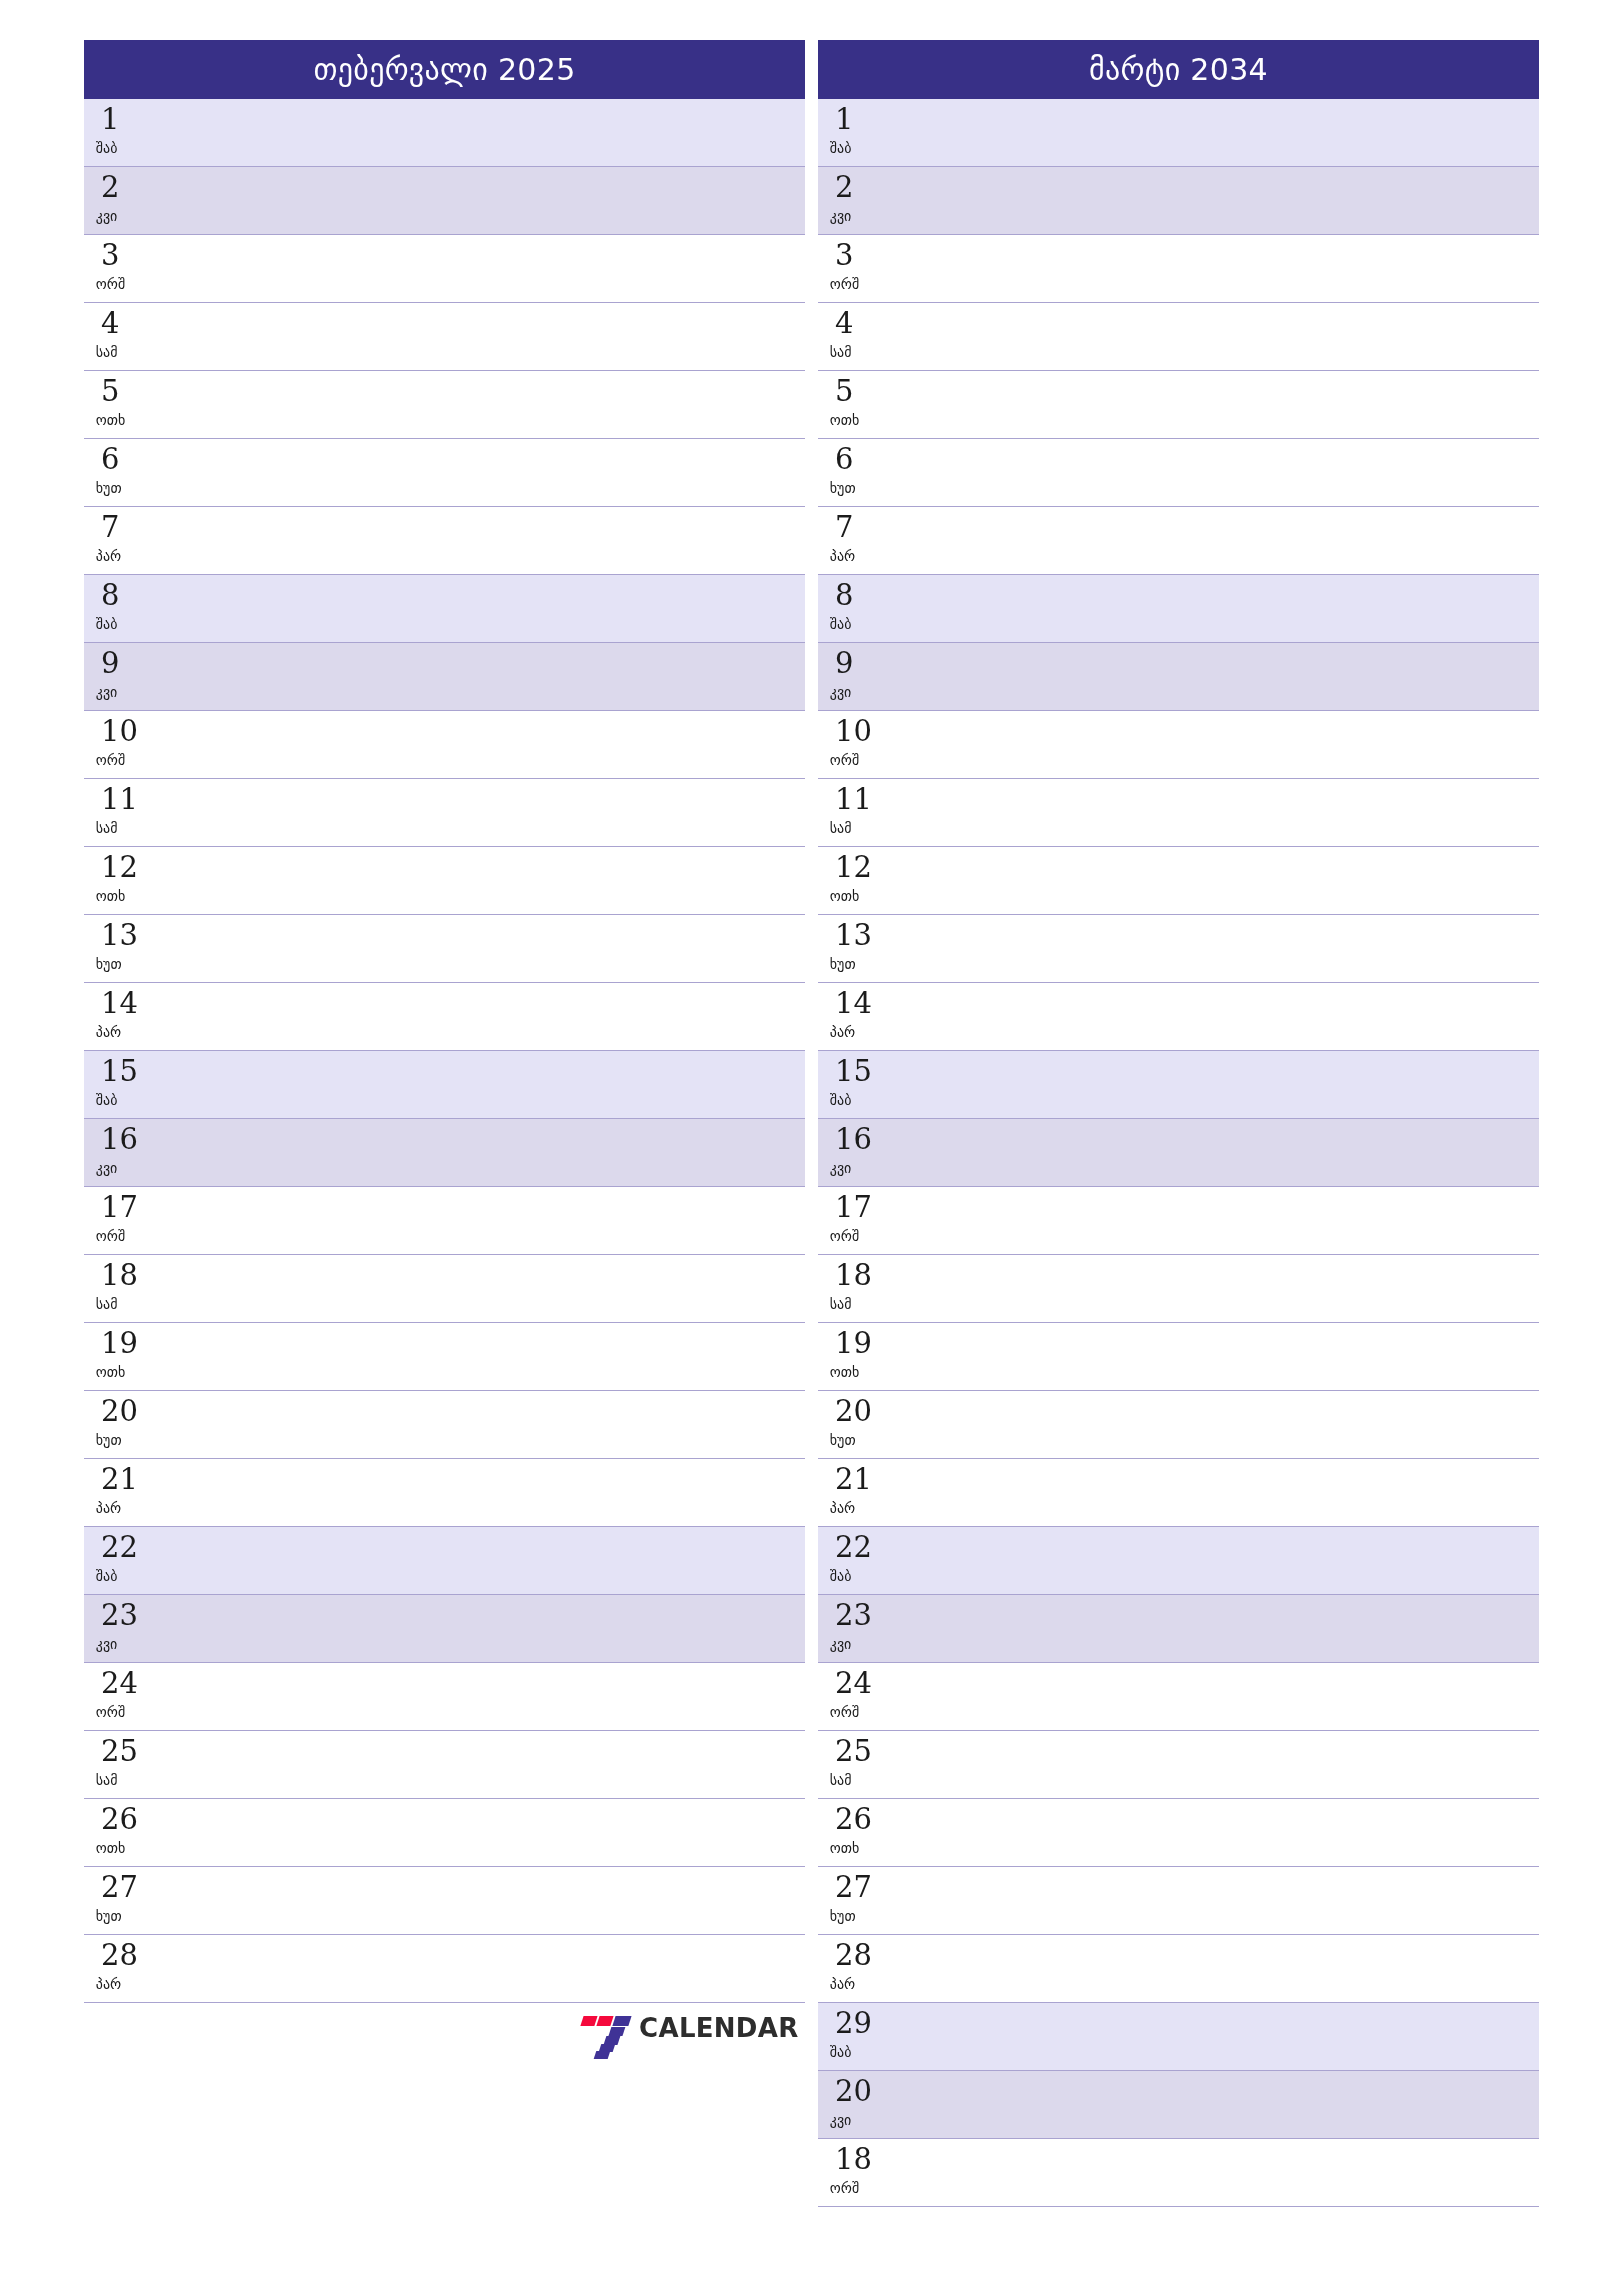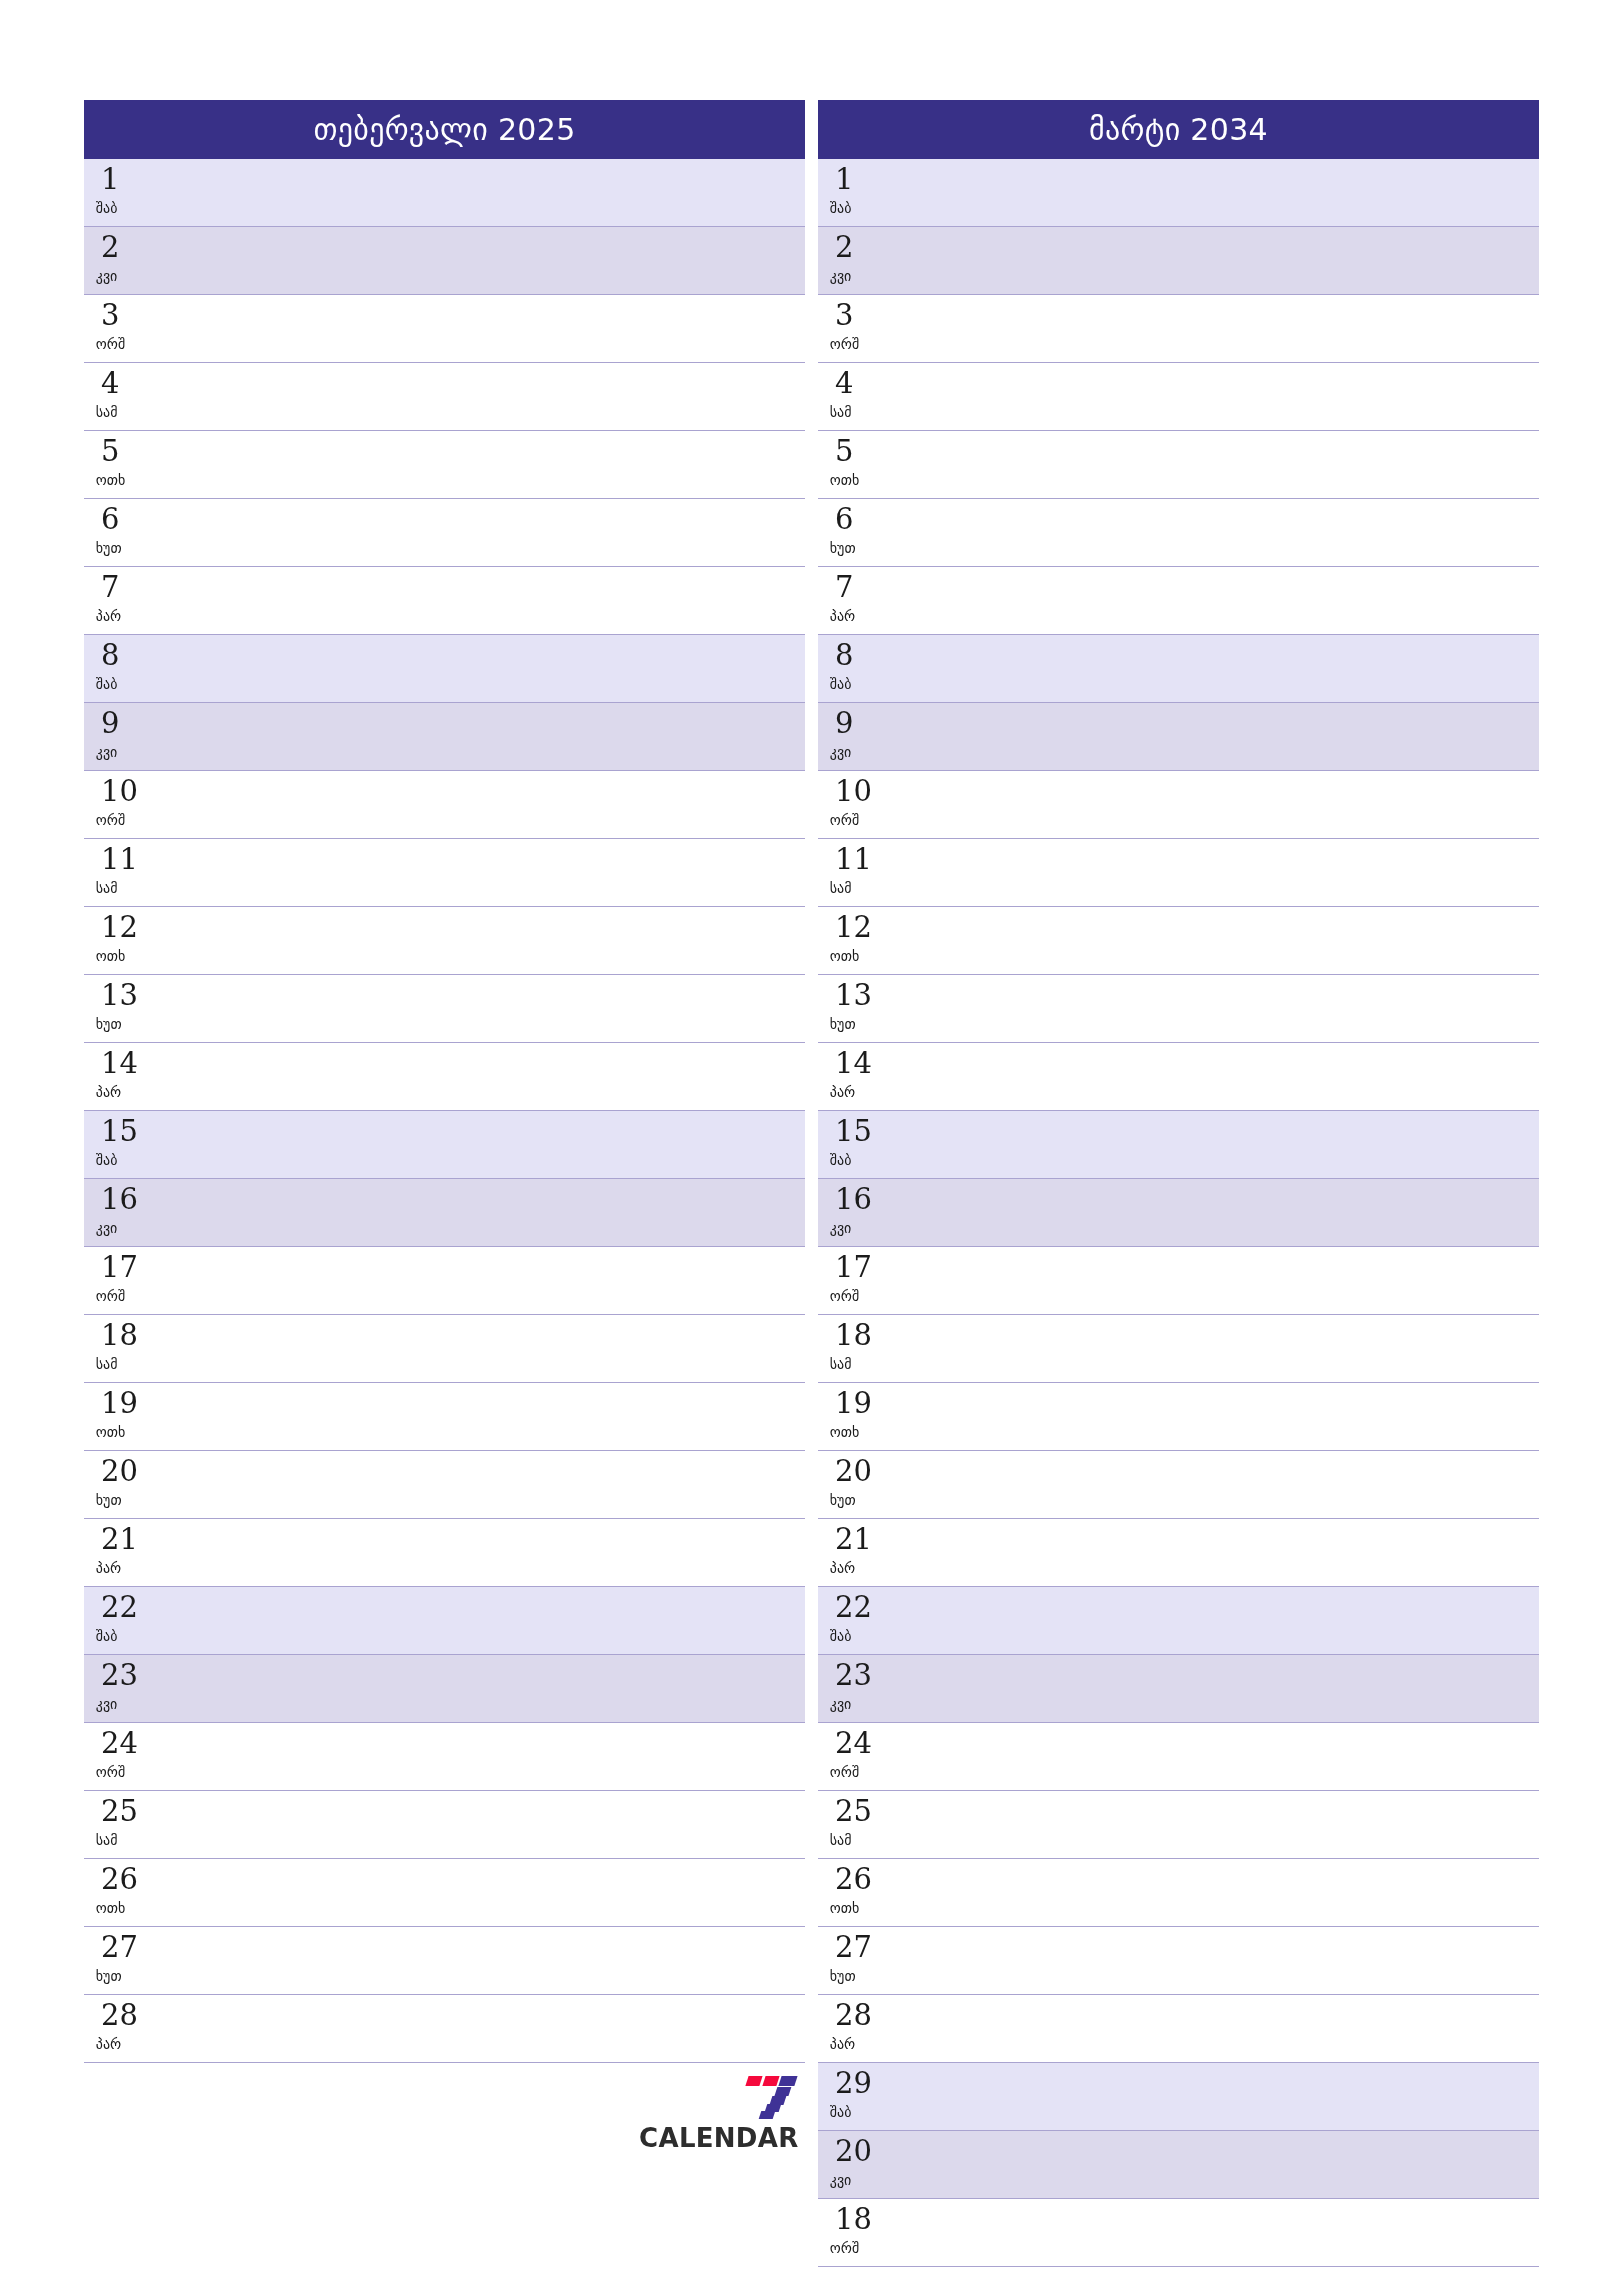--- a/index.html
+++ b/index.html
@@ -13,21 +13,21 @@
     font-family: "DejaVu Sans", "Liberation Sans", sans-serif;
     -webkit-font-smoothing: antialiased;
   }
 
   #page {
     position: relative;
     width: 1623px;
     height: 2295px;
     background: #ffffff;
     box-sizing: border-box;
-    padding: 100px 84px 0 84px;
+    padding: 40px 84px 0 84px;
   }
 
   #columns {
     display: flex;
     flex-direction: row;
     gap: 13px;
     width: 1455px;
     align-items: flex-start;
   }
 
@@ -95,22 +95,22 @@
   .logo-wrap {
     position: relative;
     width: 100%;
     height: 68px;
   }
   .logo {
     position: absolute;
     right: 6.5px;
     top: 11.8px;
     display: flex;
-    flex-direction: column;
-    align-items: flex-end;
+    flex-direction: row;
+    align-items: flex-start;
     gap: 6px;
   }
   .logo-mark {
     position: relative;
     width: 54px;
     height: 44px;
   }
   .logo-mark span {
     position: absolute;
     display: block;

